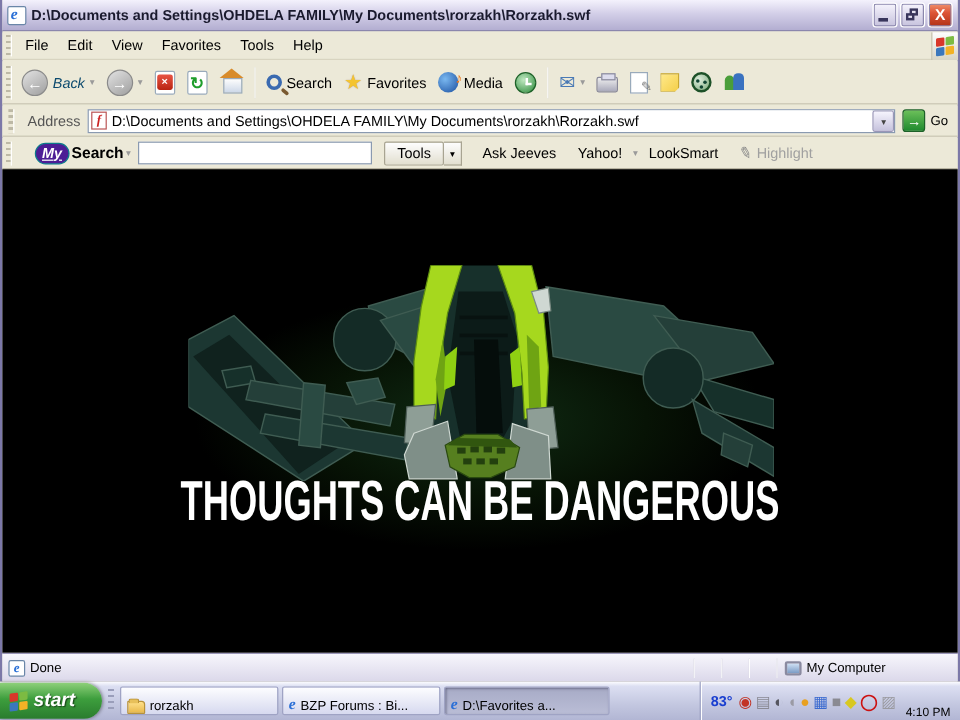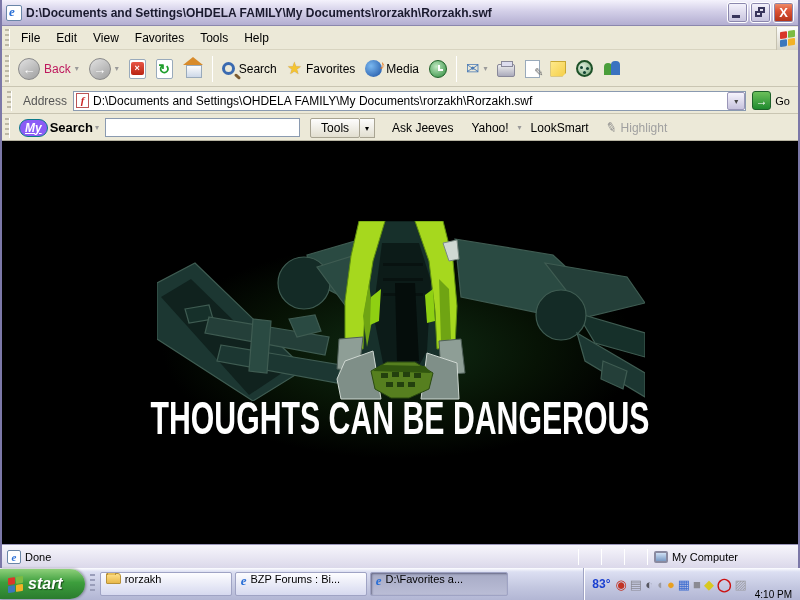--- a/index.html
+++ b/index.html
@@ -41,21 +41,21 @@
     justify-content:center; background:linear-gradient(180deg,#fdfdfd,#d8d5c6); border-left:1px solid #c6c2b0; }
   .winflag { display:grid; grid-template:7px 7px / 7px 7px; gap:1px; transform:skewY(-8deg); }
   .winflag i { border-radius:1px; }
   .winflag i:nth-child(1){background:#d8372a;} .winflag i:nth-child(2){background:#7cbb42;}
   .winflag i:nth-child(3){background:#3b77bc;} .winflag i:nth-child(4){background:#f2b226;}
 
   
   .toolbar { position:absolute; left:0; top:51px; width:796px; height:36px;
     background:#ece9d8; border-bottom:1px solid #c9c5b2; display:flex; align-items:center; }
   .tbtn { display:flex; align-items:center; gap:4px; padding:2px 5px; font-size:12px; }
-  .tbtn .lbl-disabled { color:#be185d; }
+  .tbtn .lbl-disabled { color:#0c4a6e;font-style:italic; }
   .navcircle { width:22px; height:22px; border-radius:50%;
     background:linear-gradient(145deg,#e2e2e2,#9f9f9f); border:1px solid #8a8a8a;
     color:#fff; font-weight:bold; font-size:13px; text-align:center; line-height:21px; }
   .chev { font-size:8px; color:#9a9a9a; }
   .sep { width:1px; height:26px; background:#c9c5b2; border-right:1px solid #fff; margin:0 4px; }
   .mini-doc { width:17px; height:20px; background:#fff; border:1px solid #9ab; border-radius:2px;
     position:relative; display:flex; align-items:center; justify-content:center; }
   .stop-sq { width:13px; height:13px; background:linear-gradient(180deg,#e85545,#b92412);
     border-radius:2px; color:#fff; font-size:9px; font-weight:bold; text-align:center; line-height:13px; }
   .refresh-g { color:#1f9e2c; font-size:14px; font-weight:bold; }
@@ -101,22 +101,22 @@
   .combo-drop { width:18px; height:18px; background:linear-gradient(180deg,#f6f4fd,#c6c2dd);
     border:1px solid #9a96b8; border-radius:2px; text-align:center; font-size:8px; line-height:17px; color:#444; }
   .go-wrap { display:flex; align-items:center; gap:4px; padding:0 8px 0 6px; }
   .go-box { width:19px; height:19px; border-radius:3px; border:1px solid #1d6128;
     background:linear-gradient(180deg,#6cc05a,#1f8a2e); color:#fff; font-weight:bold;
     text-align:center; line-height:18px; font-size:12px; }
 
   
   .searchbar { position:absolute; left:0; top:115px; width:796px; height:26px;
     background:#ece9d8; border-bottom:1px solid #b8b4a2; display:flex; align-items:center; }
-  .my-oval { background:#8b5cf6; color:#fff; font:bold italic 12px "Liberation Sans",sans-serif;
-    border-radius:9px; padding:1px 5px; margin-left:6px; border:1px solid #0c7a8a;text-decoration:underline; }
+  .my-oval { background:#4c1d95; color:#fff; font:bold italic 12px "Liberation Sans",sans-serif;
+    border-radius:9px; padding:1px 5px; margin-left:16px; border:1px solid #0c7a8a;text-decoration:underline; }
   .brand-search { font-weight:bold; font-size:13px; margin:0 2px; }
   .ms-input { width:195px; height:19px; border:1px solid #8a9ab0; background:#fff; margin:0 10px 0 6px;
     font:12px "Liberation Sans",sans-serif; outline:none; padding:0 3px; }
   .ms-btn { height:20px; padding:2px 10px; background:linear-gradient(180deg,#fdfdfd,#e2dfd0);
     border:1px solid #a8a492; border-radius:2px; font-size:12px; }
   .ms-drop { width:15px; height:20px; background:linear-gradient(180deg,#fdfdfd,#e2dfd0);
     border:1px solid #a8a492; border-left:none; text-align:center; font-size:8px; line-height:19px; }
   .ms-link { padding:2px 9px; font-size:12px; }
   .hl-label { color:#a0a0a0; font-size:12px; }
   .hl-pen { color:#8a8a8a; font-size:13px; transform:rotate(15deg); margin-left:8px; }
@@ -145,21 +145,21 @@
   
   .taskbar { position:absolute; left:0; top:568px; width:800px; height:32px;
     background:linear-gradient(180deg,#fdfdff 0%,#dcdff2 12%,#c3c7e0 60%,#b2b6d4 100%);
     display:flex; align-items:center; }
   .startbtn { height:30px; margin:1px 0; padding:0 22px 0 8px; display:flex; align-items:center; gap:5px;
     background:linear-gradient(180deg,#8ed07a 0%,#3d9e3d 45%,#2a7c2e 100%);
     border-radius:0 15px 15px 0; box-shadow:1px 0 3px rgba(0,0,0,.4);
     color:#fff; font:bold italic 16px "Liberation Sans",sans-serif; text-shadow:1px 1px 1px #1a4a1a; }
   .tb-grip { width:5px; height:60%; margin:0 5px;
     background:repeating-linear-gradient(180deg,#9a9eba 0 2px,transparent 2px 5px); }
-  .taskbtn { width:132px; height:24px; margin-right:3px; display:flex; align-items:flex-start; gap:4px;
+  .taskbtn { width:132px; height:24px; margin-right:3px; display:flex; align-items:flex-end; gap:4px;
     padding:0 5px; border-radius:2px; border:1px solid #9fa3c4;
     background:linear-gradient(180deg,#fdfdff,#d6d9ef); font-size:11px; white-space:nowrap; overflow:hidden; }
   .taskbtn.active { width:138px; background:linear-gradient(180deg,#a7abc6,#babdd6);
     box-shadow:inset 1px 1px 2px rgba(40,40,70,.5); }
   .fold { width:15px; height:11px; background:linear-gradient(180deg,#ffe08a,#e8b84a);
     border:1px solid #b8923a; border-radius:1px 3px 1px 1px; position:relative; flex:none; }
   .fold::before { content:""; position:absolute; left:0; top:-3px; width:7px; height:3px;
     background:#e8c05a; border:1px solid #b8923a; border-bottom:none; border-radius:2px 2px 0 0; }
   .ie-e { color:#2a6fd6; font:bold italic 13px "Liberation Serif",serif; flex:none; }
   .tray { margin-left:auto; height:100%; display:flex; align-items:center; gap:3px; padding:0 8px 0 8px;

